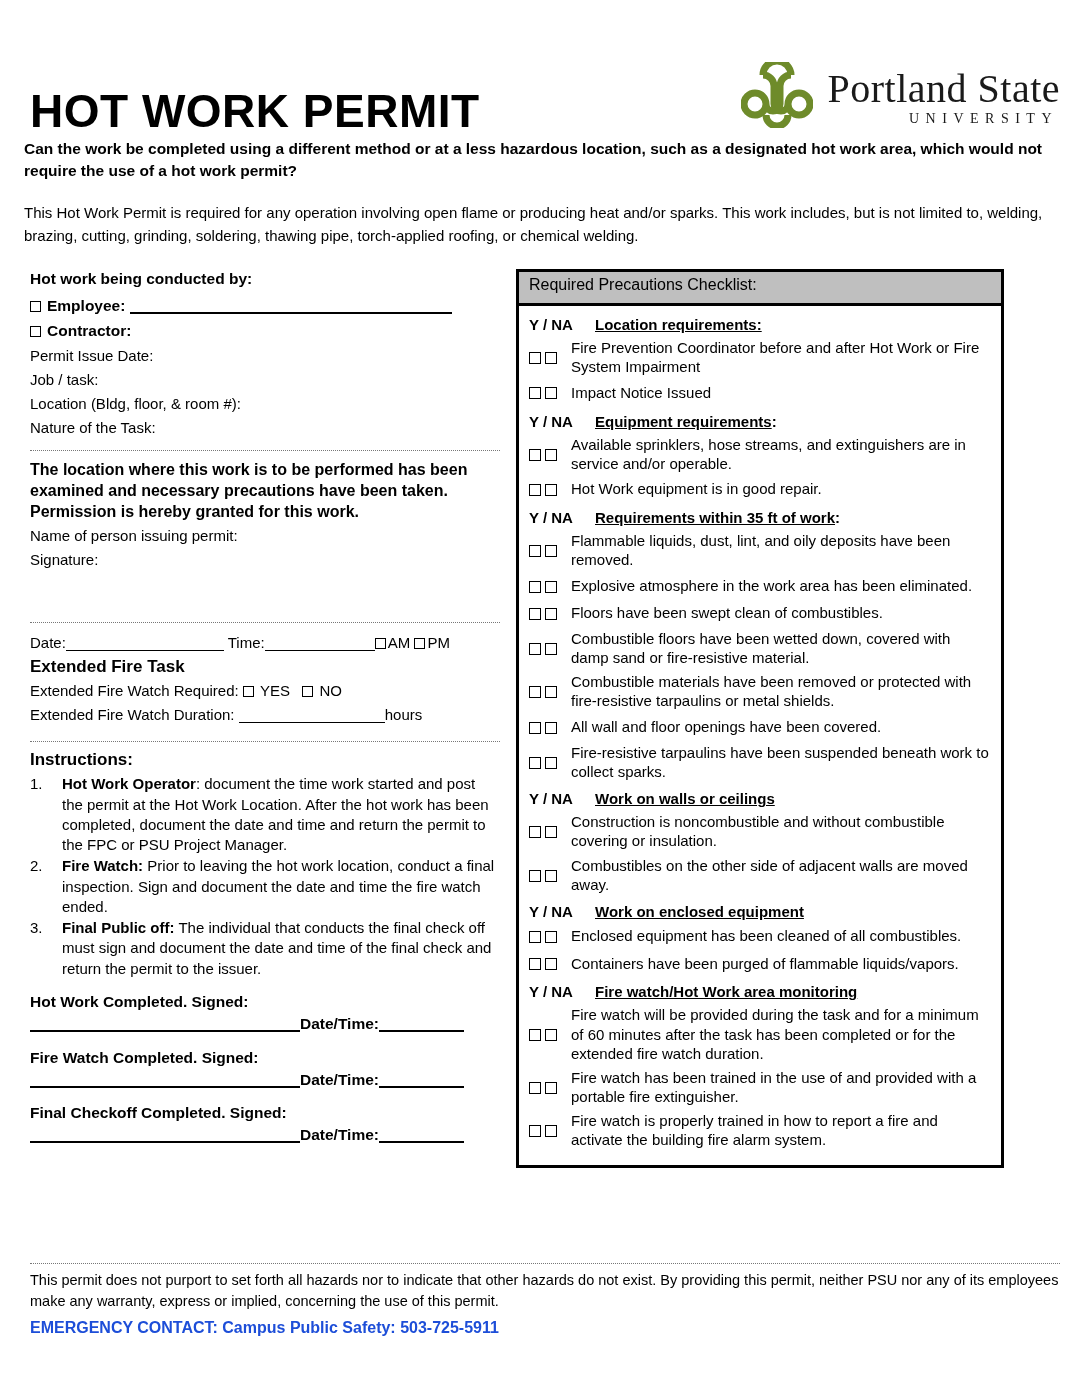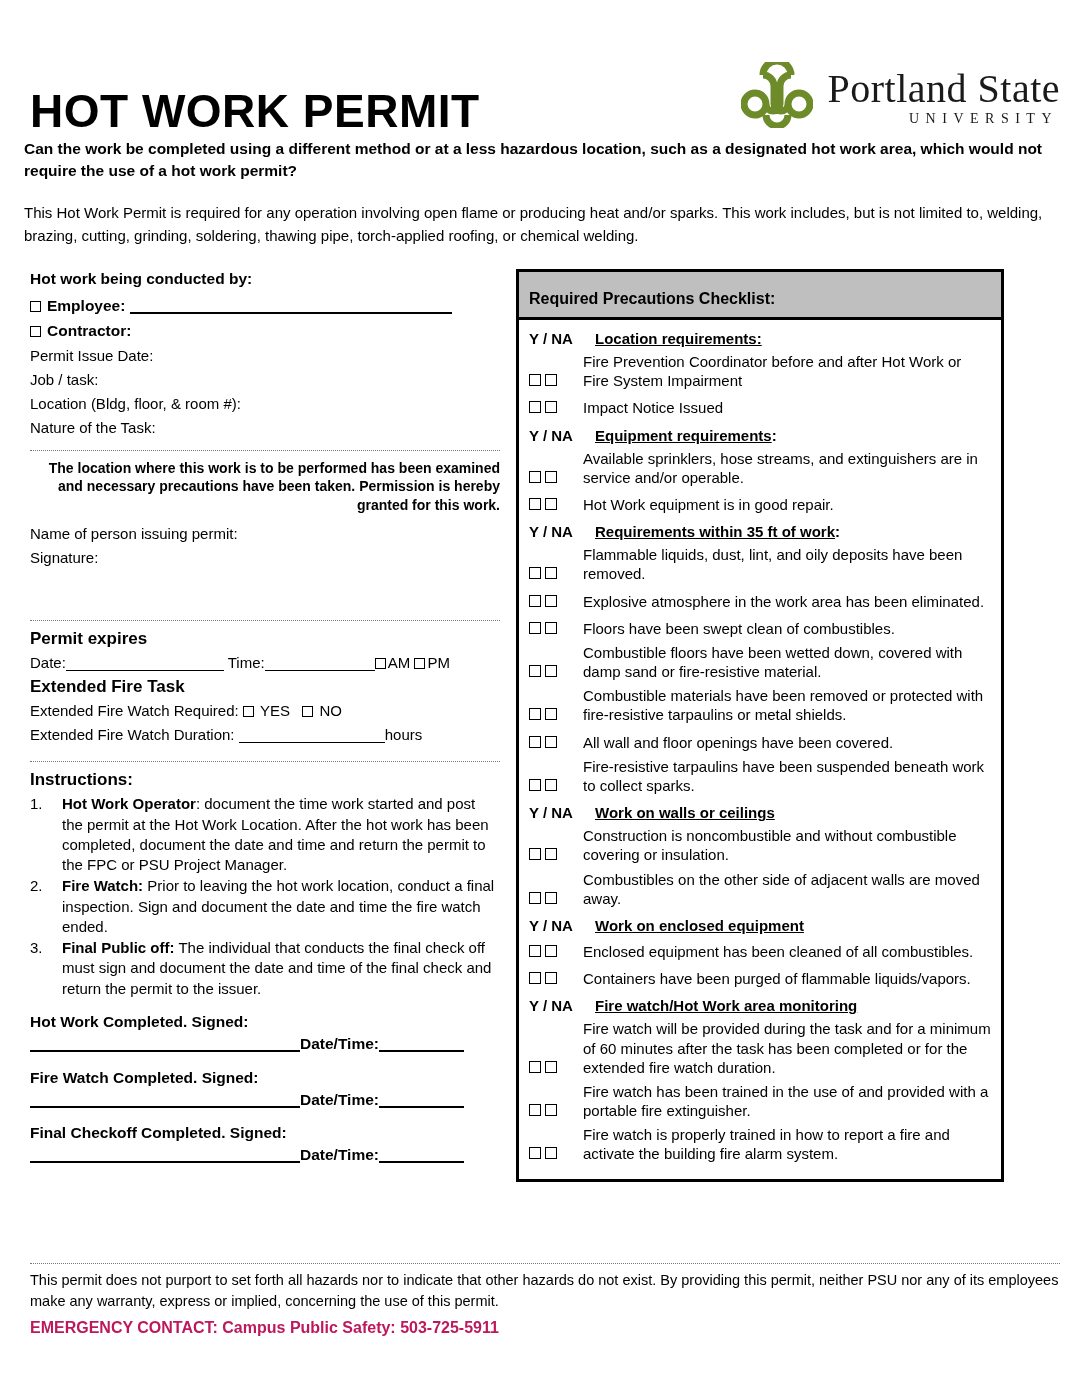--- a/index.html
+++ b/index.html
@@ -125,25 +125,24 @@
     display: inline-block;
     border-bottom: 1.4px solid #000;
     vertical-align: -3px;
   }
   .dotline {
     border-bottom: 1.6px dotted #777;
     height: 0;
     margin: 10px 0 8px 0;
   }
   .para-bold {
-    font-size: 14px;
+    font-size: 16px;
     font-weight: bold;
     line-height: 1.33;
-    margin: 0 0 8px 0;
-    text-align: right;
+    margin: 0 0 2px 0;
   }
   .section-title {
     font-size: 17px;
     font-weight: bold;
     margin: 2px 0 2px 0;
   }
   .instr-list {
     margin: 4px 0 0 0;
     padding: 0;
     list-style: none;
@@ -172,42 +171,41 @@
 
   
   .checklist-box {
     border: 3px solid #000;
     box-sizing: border-box;
     background: #fff;
   }
   .checklist-header {
     background: #bfbfbf;
     border-bottom: 3px solid #000;
-    padding: 18px 10px 9px 10px;
+    padding: 4px 10px 9px 10px;
     font-size: 16px;
-    font-weight: bold;
+    font-weight: normal;
   }
   .checklist-body { padding: 8px 10px 10px 10px; }
   .grp-head {
     font-size: 15px;
     font-weight: bold;
     margin: 9px 0 5px 0;
     white-space: nowrap;
   }
   .grp-head:first-child { margin-top: 2px; }
   .grp-yna { display: inline-block; width: 66px; }
   .grp-label { text-decoration: underline; }
   .grp-tail { text-decoration: none; }
   .chk-item {
     display: flex;
     font-size: 15px;
     line-height: 1.28;
     margin-bottom: 5px;
-    align-items: flex-end;
-    gap: 12px;
+    align-items: center;
   }
   .chk-boxes {
     flex: 0 0 42px;
     width: 42px;
     padding-top: 3px;
     white-space: nowrap;
   }
   .chk-boxes .cb2 {
     display: inline-block;
     width: 12px;
@@ -289,21 +287,20 @@
       <div class="field-row">Nature of the Task:</div>
 
       <div class="dotline"></div>
 
       <div class="para-bold">The location where this work is to be performed has been examined and necessary precautions have been taken. Permission is hereby granted for this work.</div>
       <div class="field-row">Name of person issuing permit:</div>
       <div class="field-row">Signature:</div>
 
       <div class="dotline" style="margin-top:50px"></div>
 
-      <div class="section-title">Permit expires</div>
 
       <div class="field-row">
         <span>Date:</span><span class="rule-thin" style="width:158px"></span>
         <span>Time:</span><span class="rule-thin" style="width:110px"></span><span class="cb" style="margin-right:2px"></span><span>AM</span>
         <span class="cb" style="margin-right:2px"></span><span>PM</span>
       </div>
 
       <div class="section-title">Extended Fire Task</div>
 
       <div class="field-row">
@@ -462,16 +459,16 @@
 
         </div>
       </div>
     </div>
 
   </div>
 
   <div class="footer">
     <div class="dotline"></div>
     <p class="footer-text">This permit does not purport to set forth all hazards nor to indicate that other hazards do not exist. By providing this permit, neither PSU nor any of its employees make any warranty, express or implied, concerning the use of this permit.</p>
-    <p class="emergency" style="color:#be185d">EMERGENCY CONTACT: Campus Public Safety: 503-725-5911</p>
+    <p class="emergency" style="color:#1d4ed8">EMERGENCY CONTACT: Campus Public Safety: 503-725-5911</p>
   </div>
 
 </div>
 
 </body></html>

